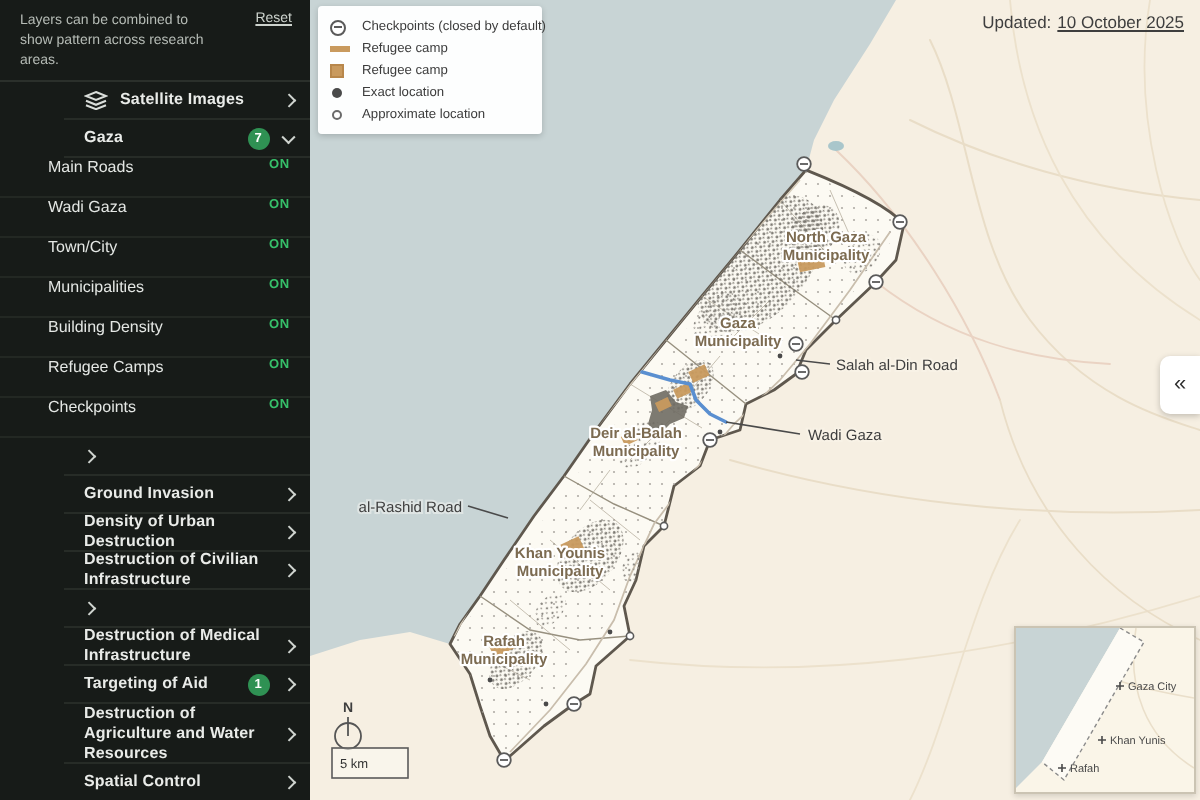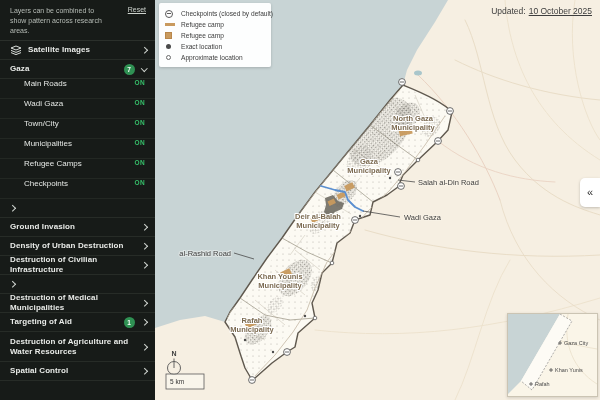--- a/index.html
+++ b/index.html
@@ -7,21 +7,21 @@
   body { font-family:"Liberation Sans", sans-serif; position:relative; background:#f6efe2; }
 
   
   .sidebar { position:absolute; left:0; top:0; width:155px; height:400px;
              background:#171b18; color:#e9ebe8; z-index:5; }
   .intro { display:flex; justify-content:space-between; gap:6px;
            padding:6px 9px 5px 10px; border-bottom:1px solid #2b302b; }
   .intro-text { font-size:7px; line-height:1.4; color:#b6bcb6; width:100px; }
   .reset-link { font-size:7px; color:#cdd3cd; text-decoration:underline; cursor:pointer; }
   .row { display:flex; align-items:center; padding:0 9px 0 10px;
-         border-bottom:1px solid #272c27; cursor:pointer; }
+         border-bottom:1px solid #272c27; cursor:pointer;margin-left:32px; }
   .row.main { height:19px; }
   .row .lbl { flex:1; font-size:8px; font-weight:bold; letter-spacing:.1px; line-height:1.25; }
   .row.tall { height:30px; }
   .chev { width:4.5px; height:4.5px; border-right:1.2px solid #cfd4cf;
           border-bottom:1.2px solid #cfd4cf; flex:none; }
   .chev.right { transform:rotate(-45deg); }
   .chev.down  { transform:rotate(45deg); margin-top:-2px; }
   .badge { min-width:11px; height:11px; border-radius:6px; background:#2f9153; color:#fff;
            font-size:6.5px; font-weight:bold; display:flex; align-items:center;
            justify-content:center; margin-right:7px; flex:none; }
@@ -95,20 +95,24 @@
     </div>
     <div class="subrow">
       <span class="lbl">Town/City</span>
       <span class="on">ON</span>
     </div>
     <div class="subrow">
       <span class="lbl">Municipalities</span>
       <span class="on">ON</span>
     </div>
     <div class="subrow">
+      <span class="lbl">Building Density</span>
+      <span class="on">ON</span>
+    </div>
+    <div class="subrow">
       <span class="lbl">Refugee Camps</span>
       <span class="on">ON</span>
     </div>
     <div class="subrow">
       <span class="lbl">Checkpoints</span>
       <span class="on">ON</span>
     </div>
   </div>
 
   <div class="row main">
@@ -123,21 +127,21 @@
     <span class="chev right"></span>
   </div>
   <div class="row main">
     <span class="lbl">Destruction of Civilian Infrastructure</span>
     <span class="chev right"></span>
   </div>
   <div class="row main">
     <span class="chev right"></span>
   </div>
   <div class="row main">
-    <span class="lbl">Destruction of Medical Municipalities</span>
+    <span class="lbl">Destruction of Medical Infrastructure</span>
     <span class="chev right"></span>
   </div>
   <div class="row main">
     <span class="lbl">Targeting of Aid</span>
     <span class="badge">1</span>
     <span class="chev right"></span>
   </div>
   <div class="row main tall">
     <span class="lbl">Destruction of Agriculture and Water Resources</span>
     <span class="chev right"></span>

